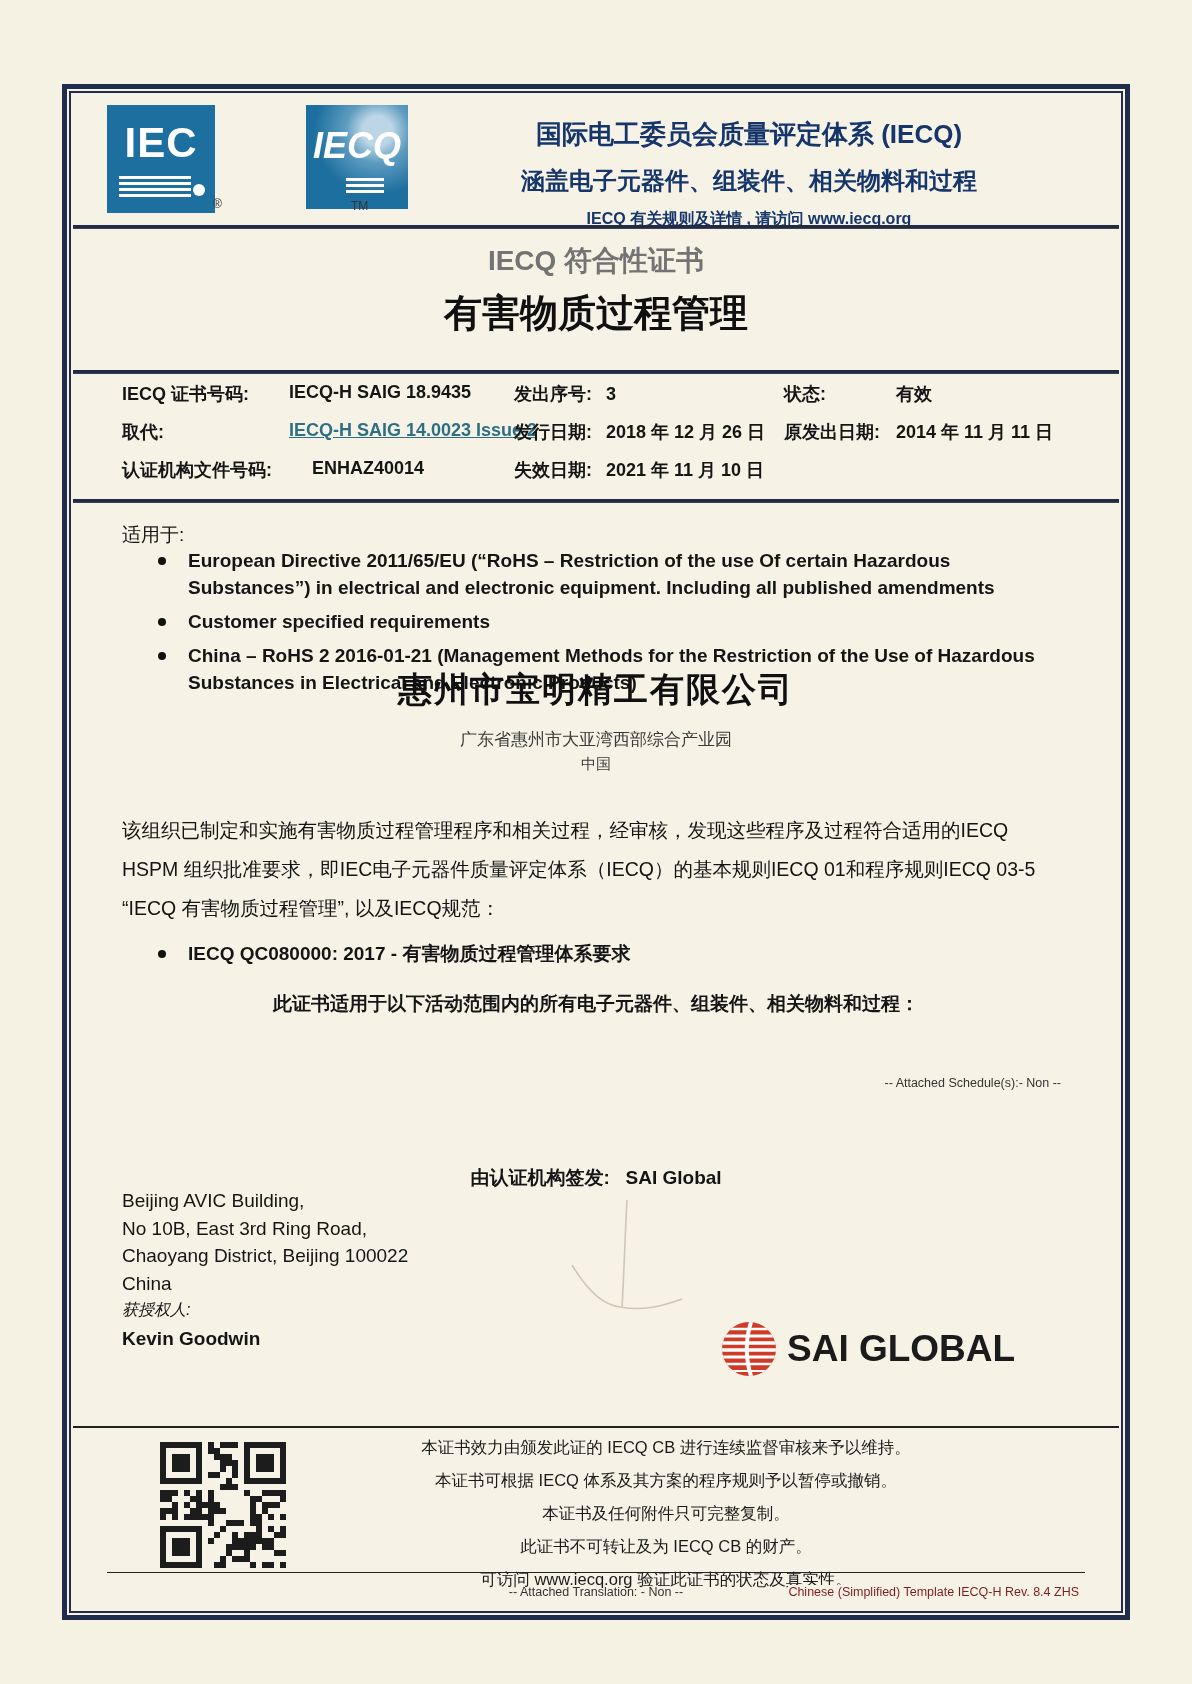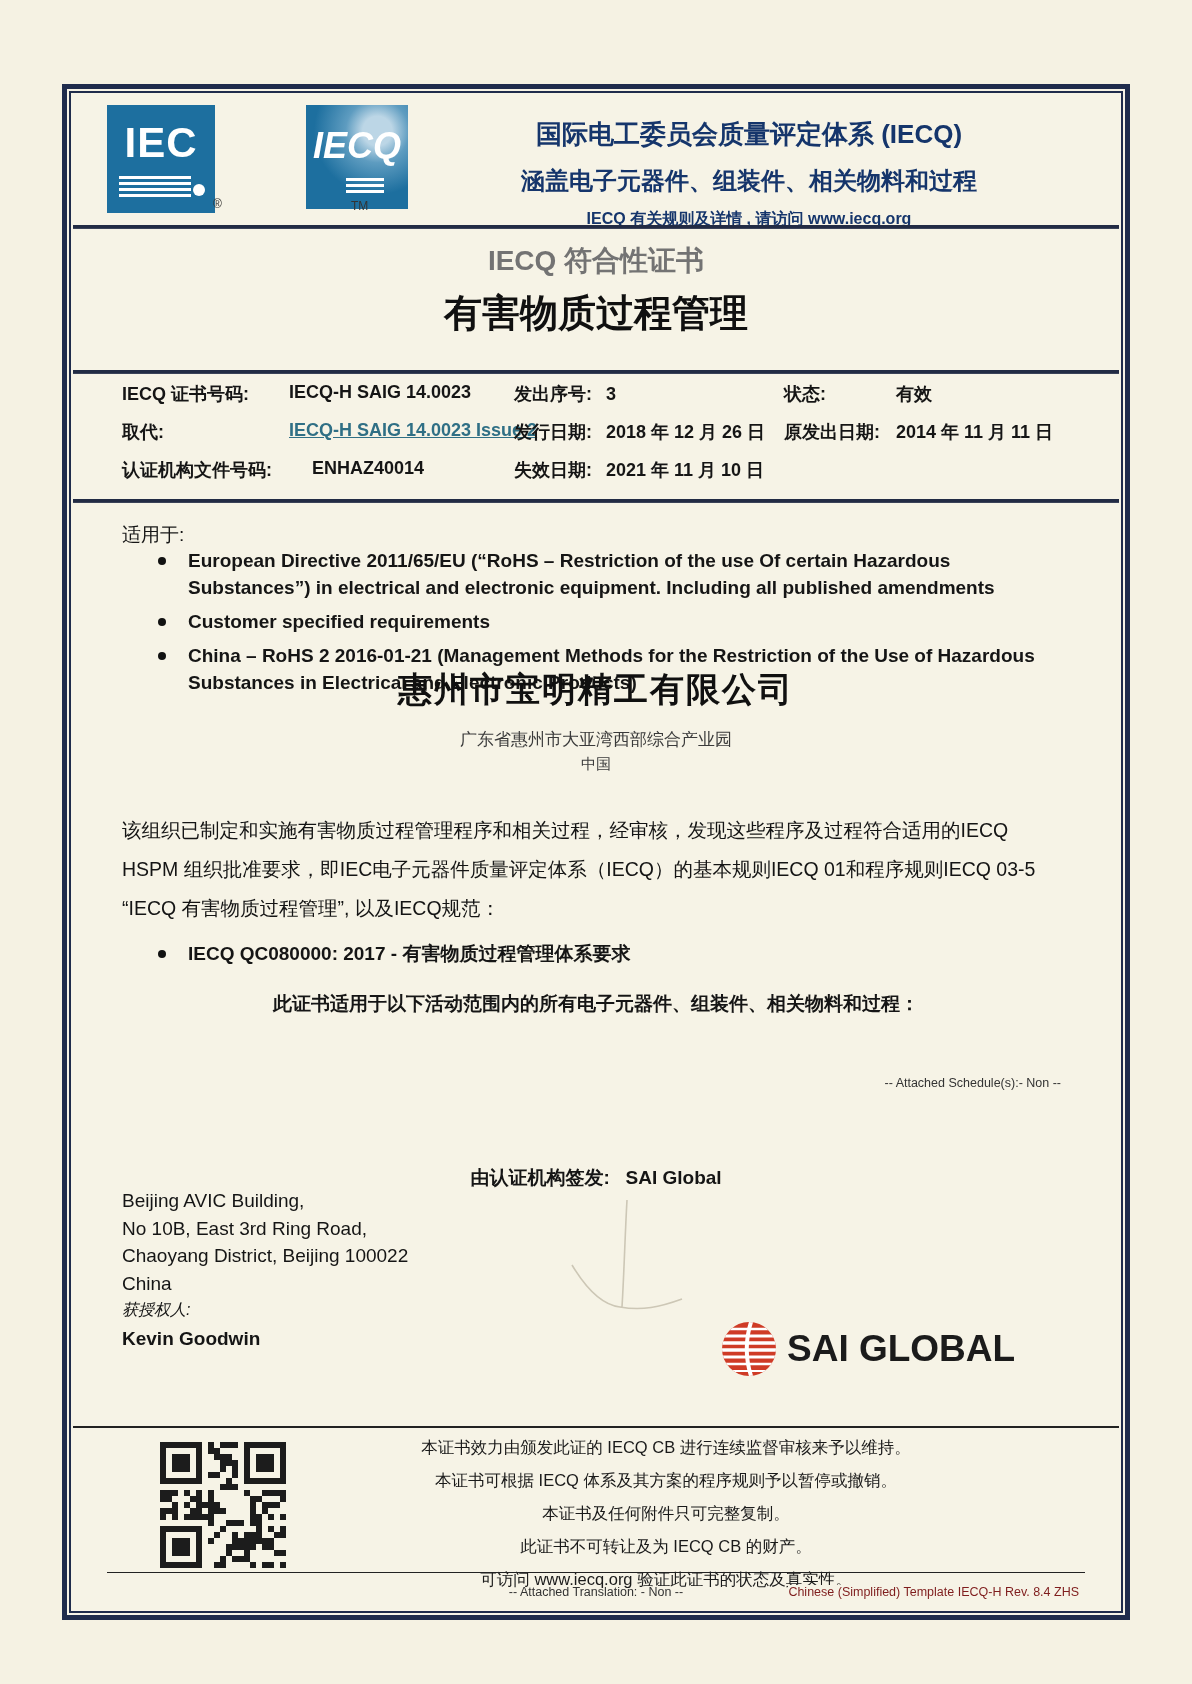--- a/index.html
+++ b/index.html
@@ -126,21 +126,21 @@
 
     <div class="rule" style="top:130px;"></div>
 
     <div class="title1">IECQ 符合性证书</div>
     <div class="title2">有害物质过程管理</div>
 
     <div class="rule" style="top:275px;"></div>
 
     <div class="trow" style="top:287px;">
       <span class="c1">IECQ 证书号码:</span>
-      <span class="c2">IECQ-H SAIG 14.0023</span>
+      <span class="c2">IECQ-H SAIG 18.9435</span>
       <span class="c3"><span class="lbl">发出序号:</span><span>3</span></span>
       <span class="c4"><span class="lbl">状态:</span><span>有效</span></span>
     </div>
     <div class="trow" style="top:325px;">
       <span class="c1">取代:</span>
       <span class="c2 supersedes-link">IECQ-H SAIG 14.0023 Issue 2</span>
       <span class="c3"><span class="lbl">发行日期:</span><span>2018 年 12 月 26 日</span></span>
       <span class="c4"><span class="lbl">原发出日期:</span><span>2014 年 11 月 11 日</span></span>
     </div>
     <div class="trow" style="top:363px;">

